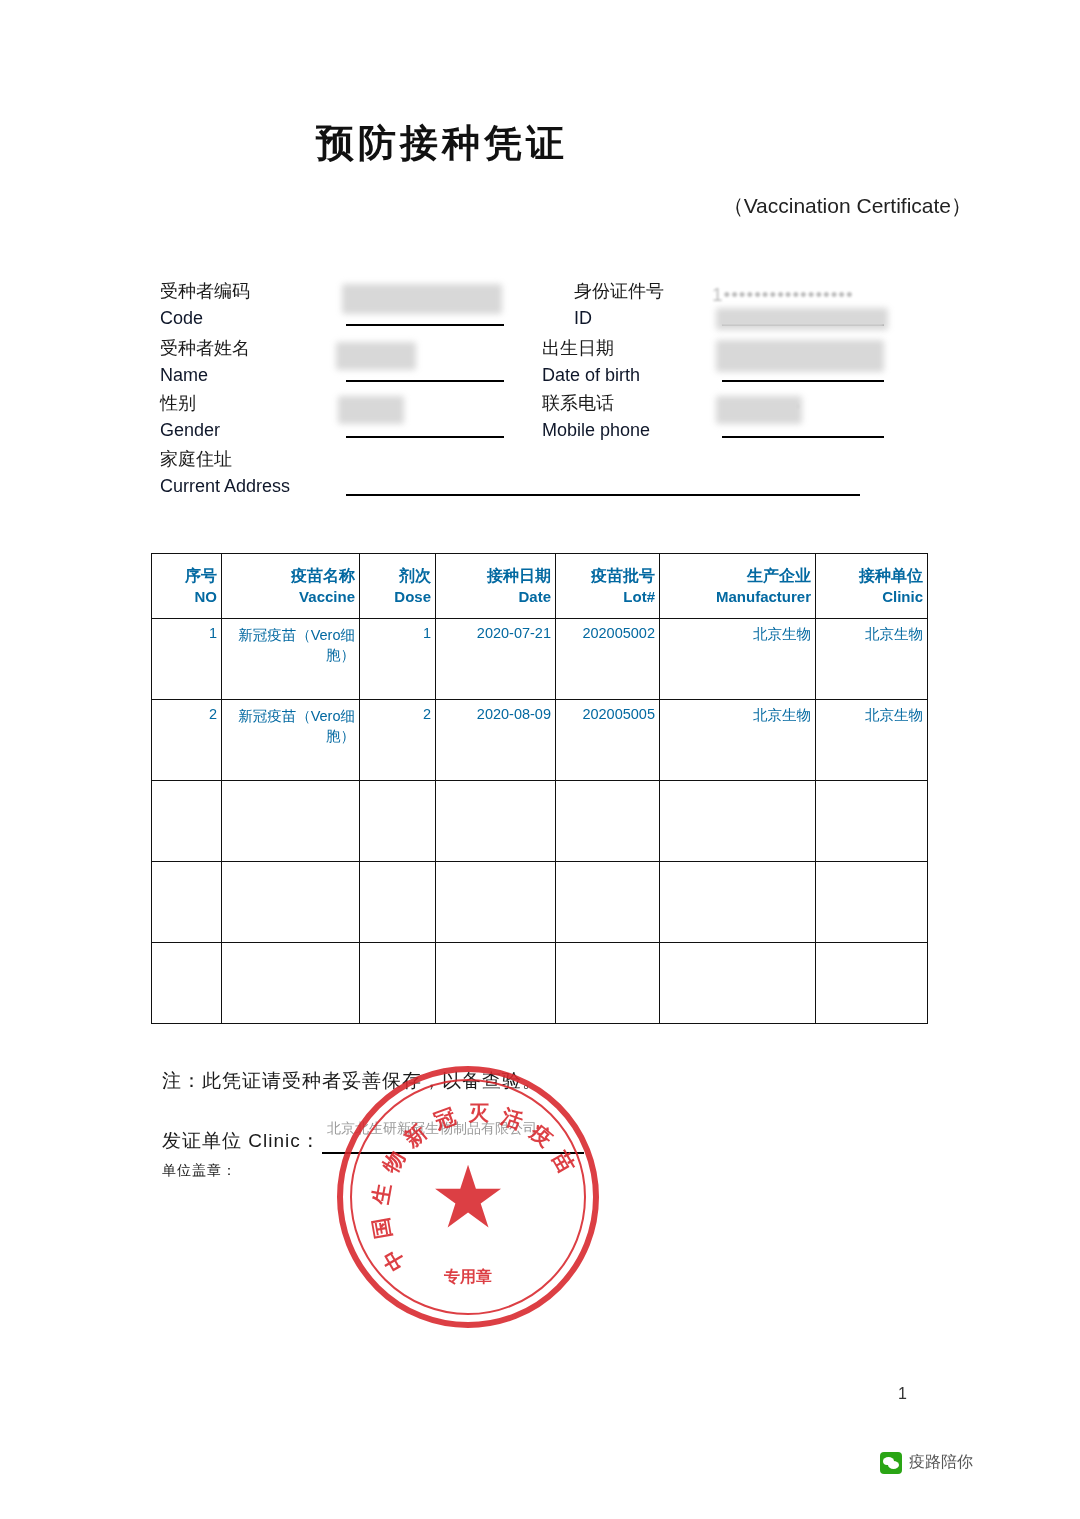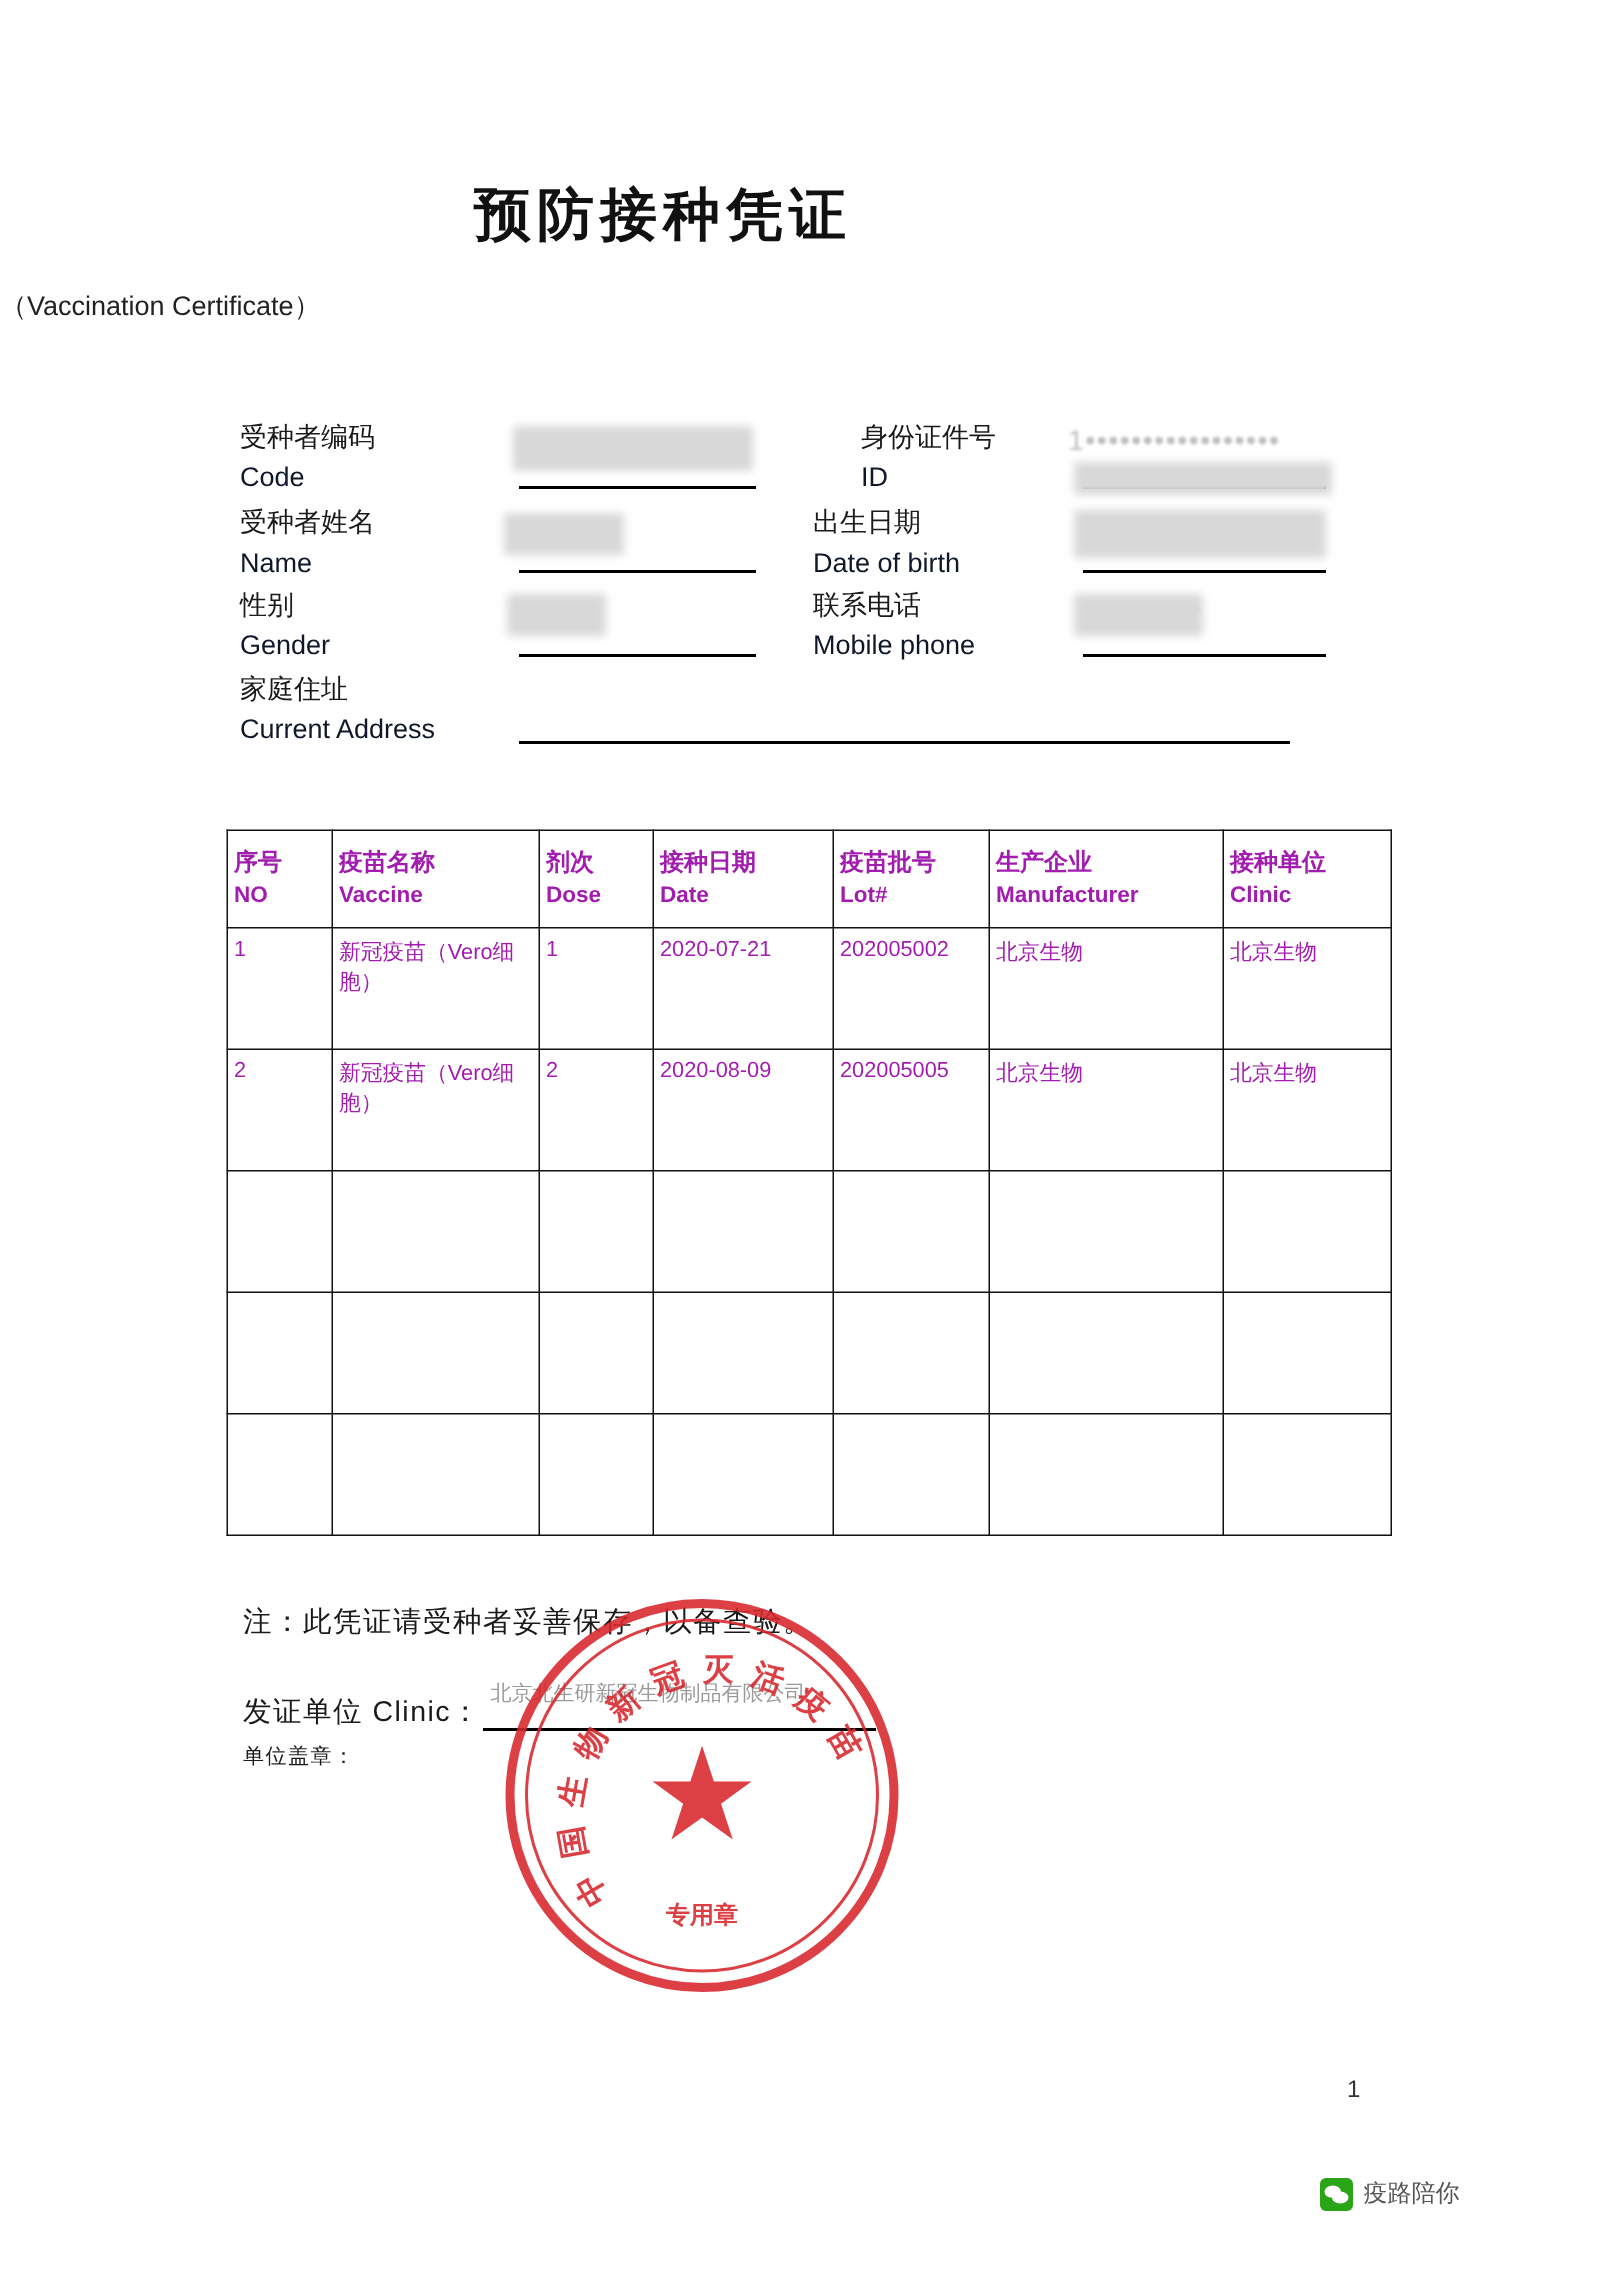--- a/index.html
+++ b/index.html
@@ -30,22 +30,22 @@
     font-size: 38px;
     font-weight: bold;
     letter-spacing: 4px;
     color: #111;
   }
   .title-en {
     position: absolute;
     top: 192px;
     left: 0;
     width: 972px;
-    text-align: left;
-    font-size: 18px;
+    text-align: right;
+    font-size: 21px;
     color: #222;
   }
 
   
   .id-block {
     position: absolute;
     top: 278px;
     left: 160px;
     width: 760px;
     height: 230px;
@@ -90,25 +90,25 @@
   table.vax {
     position: absolute;
     top: 553px;
     left: 151px;
     width: 776px;
     border-collapse: collapse;
     table-layout: fixed;
   }
   table.vax th, table.vax td {
     border: 1.5px solid #111;
-    text-align: left;
+    text-align: right;
     vertical-align: top;
     padding: 6px 4px;
     font-size: 14.5px;
-    color: #a21caf;
+    color: #0369a1;
   }
   table.vax th {
     vertical-align: middle;
     font-weight: bold;
     font-size: 16px;
     height: 52px;
     line-height: 21px;
   }
   table.vax th .en { font-size: 15px; }
   table.vax td { height: 68px; }

